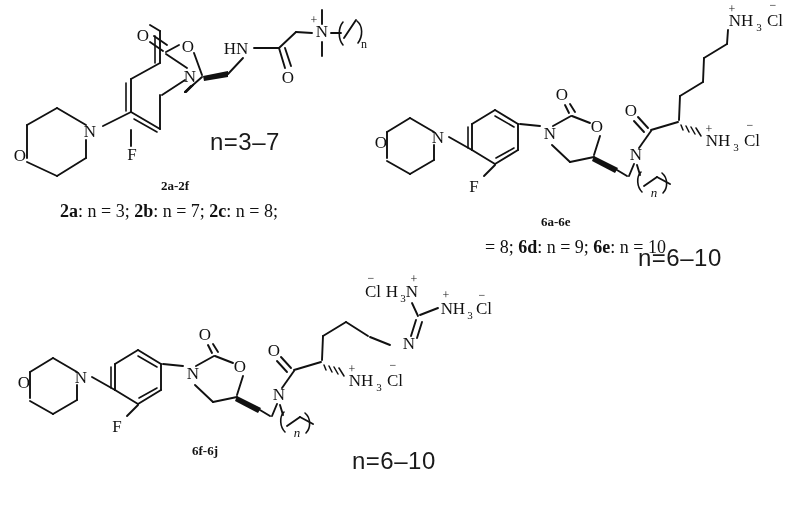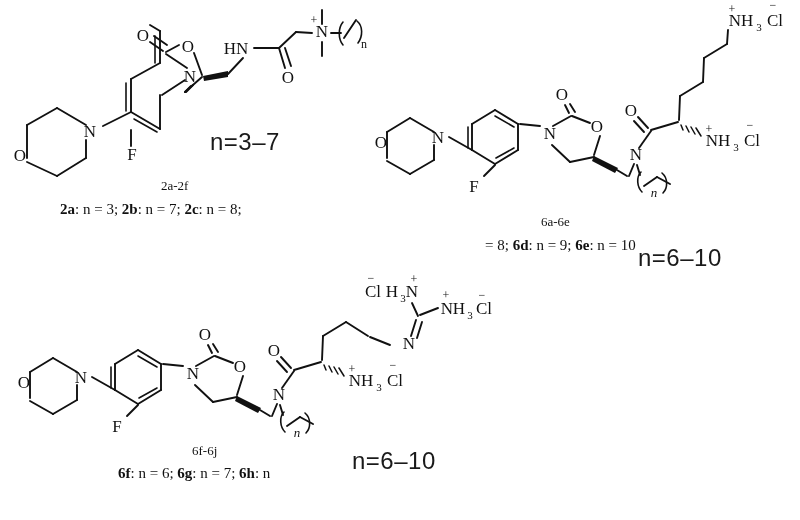--- a/index.html
+++ b/index.html
@@ -4,25 +4,25 @@
 <style>
   html,body{margin:0;padding:0;background:#ffffff;}
   body{
     width:800px;height:520px;position:relative;overflow:hidden;
     font-family:"Liberation Serif",serif;color:#1a1a1a;
   }
   .canvas{position:absolute;inset:0;}
   svg{position:absolute;top:0;left:0;width:800px;height:520px;}
   .struct-label{
     position:absolute;font-family:"Liberation Serif",serif;
-    font-weight:normal;font-size:13px;color:#111;white-space:nowrap;
+    font-weight:bold;font-size:13px;color:#111;white-space:nowrap;
   }
   .struct-caption{
     position:absolute;font-family:"Liberation Serif",serif;
-    font-size:15px;color:#111;white-space:nowrap;line-height:1.25;
+    font-size:18px;color:#111;white-space:nowrap;line-height:1.25;
   }
   .struct-caption b{font-weight:bold;}
   .nrange{
     position:absolute;font-family:"Liberation Sans",sans-serif;
     font-size:24px;color:#1a1a1a;white-space:nowrap;letter-spacing:0.5px;
   }
   .atom{
     font-family:"Liberation Serif",serif;font-size:17px;fill:#111;
     text-anchor:middle;dominant-baseline:middle;
   }
@@ -315,16 +315,15 @@
 
 <div class="nrange" style="left:210px;top:128px;">n=3–7</div>
 <div class="struct-label" style="left:161px;top:178px;">2a-2f</div>
 <div class="struct-caption" style="left:60px;top:200px;"><b>2a</b>: n = 3; <b>2b</b>: n = 7; <b>2c</b>: n = 8;</div>
 
 <div class="struct-label" style="left:541px;top:214px;">6a-6e</div>
 <div class="struct-caption" style="left:485px;top:236px;">= 8; <b>6d</b>: n = 9; <b>6e</b>: n = 10</div>
 <div class="nrange" style="left:638px;top:244px;">n=6–10</div>
 
 <div class="struct-label" style="left:192px;top:443px;">6f-6j</div>
-<div class="struct-caption" style="left:118px;top:464px;"><b>6f</b>: n = 6; <b>6g</b>: n = 7; <b>6h</b>: n</div>
 <div class="nrange" style="left:352px;top:447px;">n=6–10</div>
 
 </div>
 
 </body></html>

